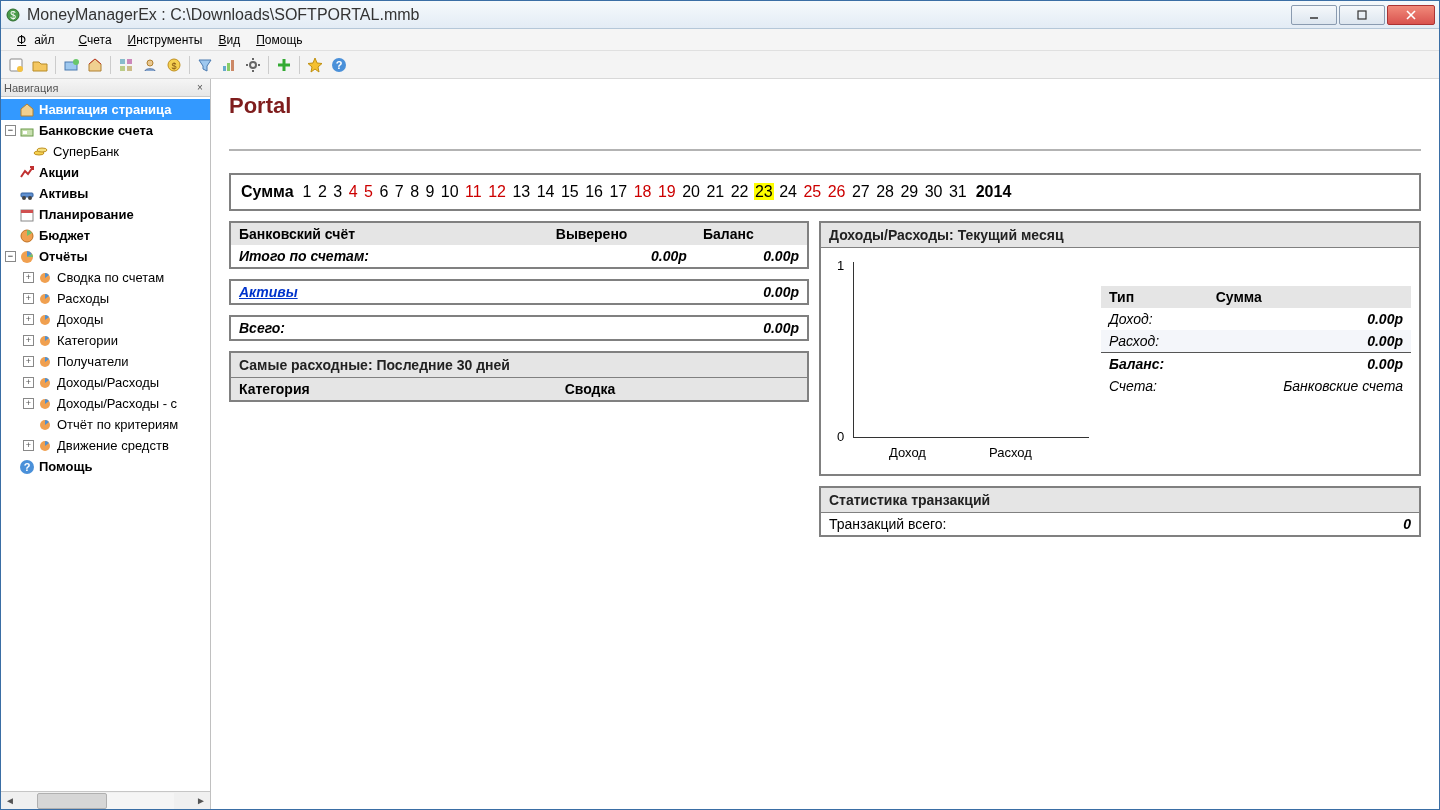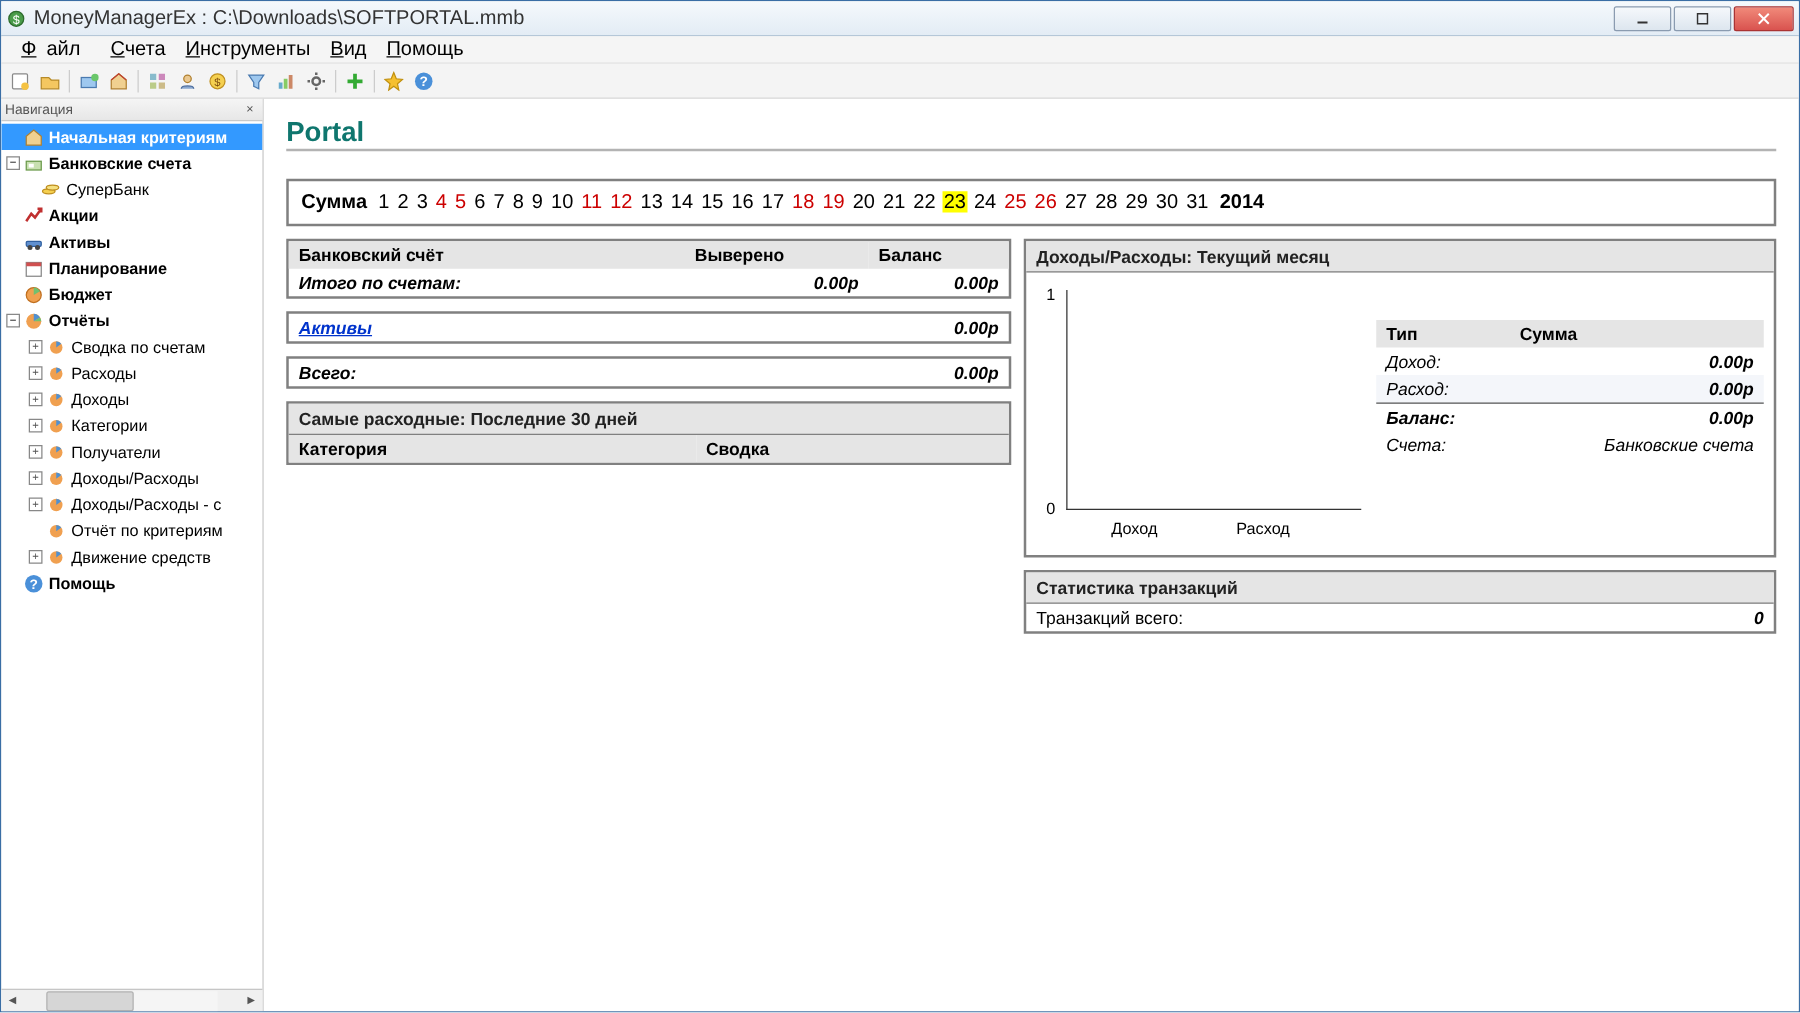--- a/index.html
+++ b/index.html
@@ -5,38 +5,38 @@
 * { box-sizing: border-box; margin: 0; padding: 0; }
 body { font-family: "Segoe UI", Tahoma, sans-serif; font-size: 12px; background: #fff; overflow: hidden; width: 1440px; height: 810px; }
 .window { width: 1440px; height: 810px; border: 1px solid #3a6ea5; display: flex; flex-direction: column; background: #f0f0f0; }
 .titlebar { height: 28px; background: linear-gradient(#f5f9fc, #e3ecf5); display: flex; align-items: center; padding: 0 4px; border-bottom: 1px solid #b5c7d8; }
 .titlebar-icon { width: 16px; height: 16px; margin-right: 6px; }
 .titlebar-text { flex: 1; font-size: 16px; color: #333; }
 .win-btns { display: flex; gap: 2px; }
 .win-btn { width: 46px; height: 20px; border: 1px solid #8a9bb0; background: linear-gradient(#f5f8fb,#dde6ef); border-radius: 2px; display: flex; align-items: center; justify-content: center; font-size: 11px; cursor: pointer; }
 .win-btn.close { background: linear-gradient(#f18a7a,#d9534f); color: #fff; border-color:#a33; width: 48px; }
 .menubar { height: 22px; background: #f5f5f5; display: flex; align-items: center; padding-left: 8px; gap: 0; border-bottom: 1px solid #e0e0e0; }
-.menubar span { padding: 2px 8px; cursor: pointer; font-size: 16px; }
+.menubar span { padding: 2px 8px; cursor: pointer; font-size: 12px; }
 .menubar span u { text-decoration: underline; }
 .toolbar { height: 28px; background: #f4f4f4; border-bottom: 1px solid #d8d8d8; display: flex; align-items: center; padding: 0 4px; gap: 2px; }
 .tbtn { width: 22px; height: 22px; display: flex; align-items: center; justify-content: center; cursor: pointer; border-radius: 2px; }
 .body { flex: 1; display: flex; overflow: hidden; }
 .nav { width: 210px; border-right: 1px solid #c0c0c0; background: #fff; display: flex; flex-direction: column; }
 .nav-header { height: 18px; background: linear-gradient(#f5f5f5,#e7e7e7); border-bottom: 1px solid #c9c9c9; font-size: 11px; color: #555; display: flex; align-items: center; justify-content: space-between; padding: 0 3px; text-align: center; }
 .nav-close { width: 14px; height: 14px; font-size: 10px; display: flex; align-items: center; justify-content: center; cursor: pointer; }
 .tree { flex: 1; overflow: auto; font-size: 13px; padding: 2px 0; }
 .tree-item { display: flex; align-items: center; height: 21px; cursor: pointer; white-space: nowrap; padding-right: 4px; }
 .tree-item.selected { background: #3399ff; color:#fff; }
 .tree-item.bold { font-weight: bold; }
 .tree-indent { display:inline-block; }
 .tree-toggle { width: 11px; height: 11px; border: 1px solid #888; font-size: 9px; line-height: 9px; text-align: center; margin-right: 3px; color:#555; background:#fff; }
 .tree-spacer { width: 11px; height:11px; margin-right:3px; display:inline-block; }
 .tree-icon { width: 16px; height: 16px; margin-right: 4px; display:inline-flex; align-items:center; justify-content:center; }
 .content { flex: 1; background: #fff; padding: 14px 18px; overflow: auto; font-size: 14px; }
-.page-title { font-size: 22px; font-weight: bold; color:#0f766e; }
+.page-title { font-size: 22px; font-weight: bold; color:#7f1d1d; margin-bottom: 30px; }
 .hr { border-top: 2px solid #b3b3b3; margin-bottom: 22px; }
 .panel { border: 2px solid #808080; background:#fff; margin-bottom: 10px; }
 .panel-header { background: #e5e5e5; border-bottom: 1px solid #808080; padding: 4px 8px; font-weight: bold; font-size: 14px; color:#222; }
 .cal-row { display: flex; align-items: center; gap: 4px; padding: 8px 10px; font-size: 16px; flex-wrap: wrap; }
 .cal-month { font-weight: bold; margin-right: 4px; }
 .cal-day { cursor:pointer; padding: 0 1px; }
 .cal-day.red { color: #c00; }
 .cal-day.today { background: #ffff00; }
 .cal-year { font-weight: bold; margin-left: 4px; }
 .columns { display: flex; gap: 10px; }
@@ -208,21 +208,21 @@
       </div>
       <div class="tree">
         <div class="tree-item bold selected">
           <span class="tree-indent" style="width:4px"></span>
             <span class="tree-spacer"></span>
           <span class="tree-icon">
               <svg width="16" height="16">
                 <path d="M8 2l6 5v7H2V7z" fill="#f0d090" stroke="#b08030"></path>
               </svg>
             </span>
-          <span>Начальная критериям</span>
+          <span>Навигация страница</span>
         </div>
         <div class="tree-item bold">
           <span class="tree-indent" style="width:4px"></span>
             <span class="tree-toggle">−</span>
           <span class="tree-icon">
               <svg width="16" height="16">
                 <rect x="2" y="6" width="12" height="7" fill="#c8e0b0" stroke="#6a9a4a"></rect>
                 <rect x="4" y="8" width="4" height="3" fill="#fff"></rect>
               </svg>
             </span>

